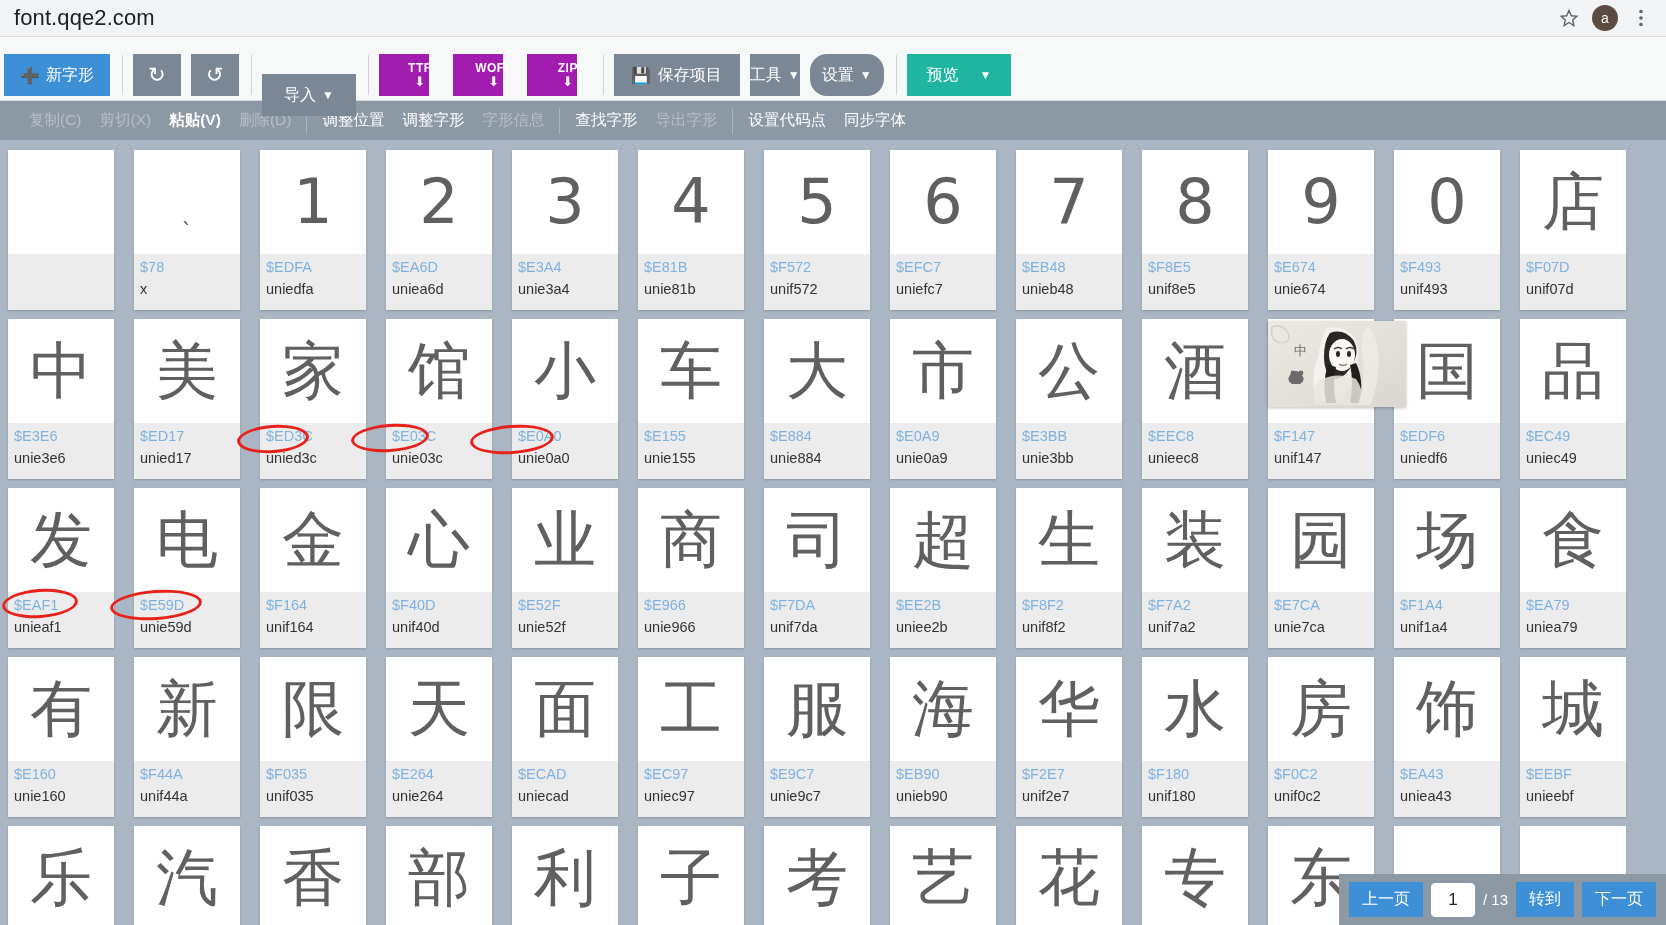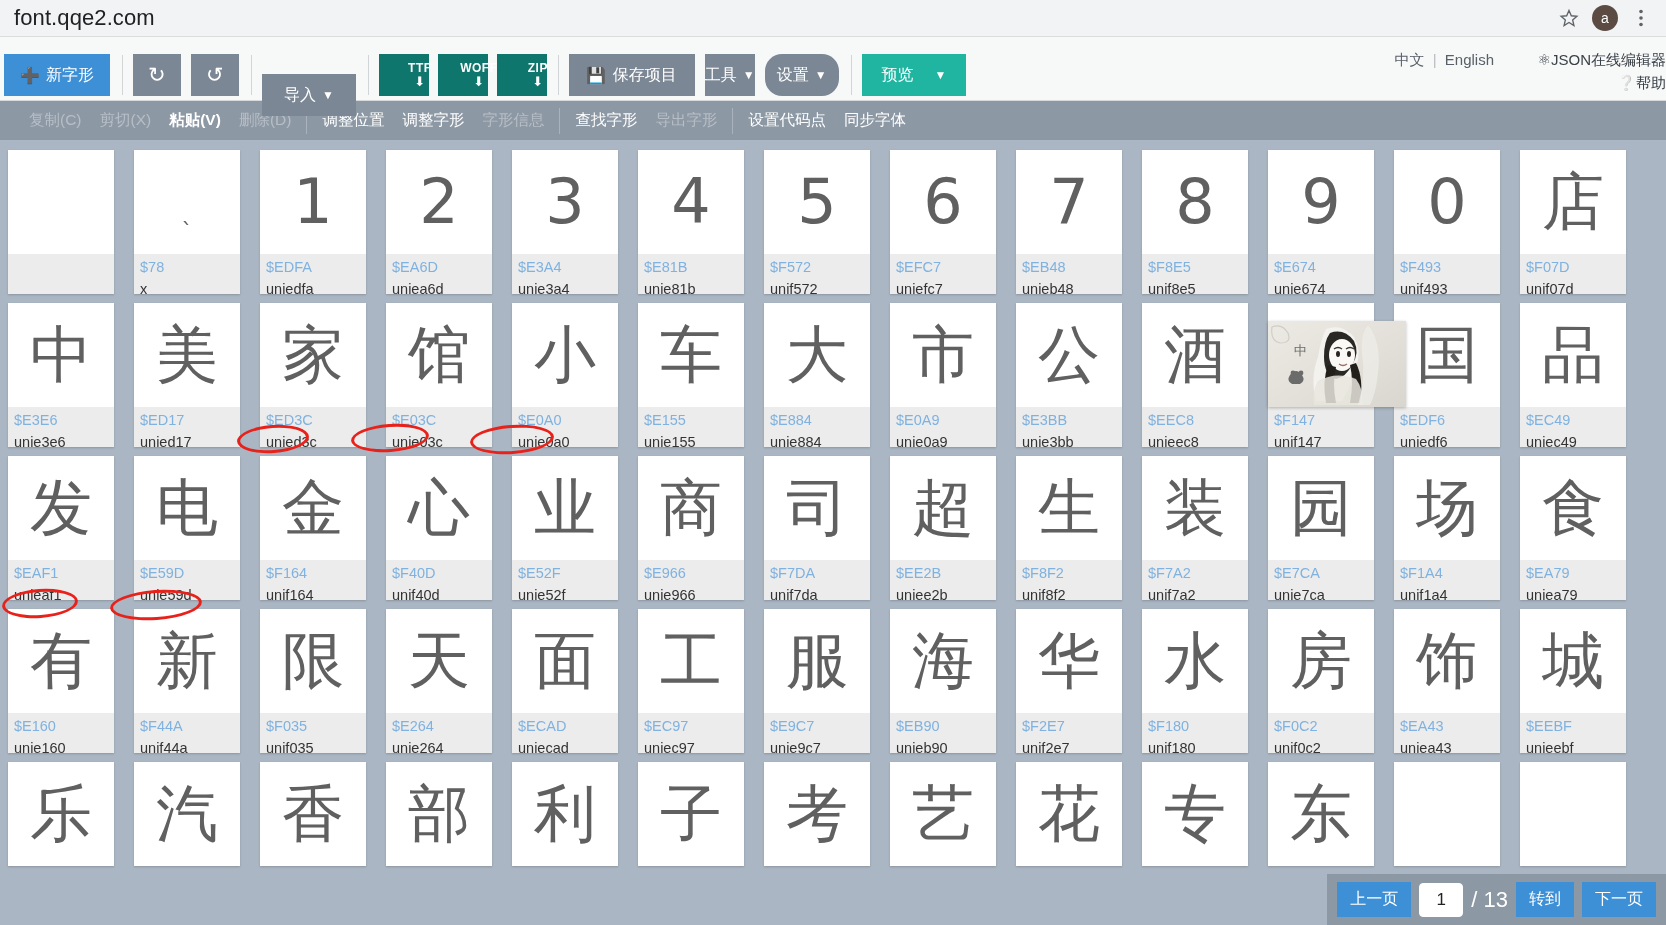--- a/index.html
+++ b/index.html
@@ -77,22 +77,22 @@
     padding: 0 14px;
     margin-right: 10px;
     cursor: pointer;
     font-family: "Liberation Sans", sans-serif;
   }
   .tb-btn.primary { background: #3d8fd6; padding: 0 16px; }
   .tb-btn.preview { background: #1fb5a0; }
   .tb-btn.icon-only { width: 48px; padding: 0; font-size: 21px; }
   .tb-sep { width: 1px; height: 40px; background: #d2d5d8; margin: 0 10px 0 2px; }
   .dl-btn {
-    background: #0f766e; color: #fff; border: none;
-    width: 50px; height: 42px; margin-right: 9px;
+    background: #a21caf; color: #fff; border: none;
+    width: 50px; height: 42px; margin-right: 24px;
     display: flex; flex-direction: column; align-items: center; justify-content: center;
     cursor: pointer; line-height: 1; padding-left: 32px;
   }
   .dl-btn .fmt { font-size: 12px; font-weight: bold; letter-spacing: .5px; }
   .dl-btn .arr { font-size: 13px; margin-top: 1px; }
   .caret { font-size: 12px; }
 
   
   #menubar {
     background: #8d98a5;
@@ -140,21 +140,21 @@
     font-size: 62px;
     color: #606060;
     font-family: "DejaVu Sans", "Liberation Sans", sans-serif;
     overflow: hidden;
     line-height: 1;
   }
   .cell .glyph.small { font-size: 22px; align-items: flex-end; padding-bottom: 12px; }
   .cell .meta {
     background: #ececec;
     padding: 2px 6px 6px 6px;
-    height: 40px;
+    height: 56px;
   }
   .cell .code { color: #7fb2e0; font-size: 14.5px; line-height: 22px; }
   .cell .name { color: #333; font-size: 14.5px; line-height: 22px; }
 
   
   .annot {
     position: absolute;
     border: 3px solid #e8211a;
     border-radius: 50%;
     pointer-events: none;
@@ -184,21 +184,21 @@
     font-size: 16px; padding: 7px 13px; cursor: pointer;
     font-family: "Liberation Sans", sans-serif;
   }
   #pg-input {
     width: 44px; height: 34px;
     border: 1px solid #fff; border-radius: 4px;
     background: #fff;
     text-align: center; font-size: 17px; color: #222;
     font-family: "Liberation Sans", sans-serif;
   }
-  #pg-total { color: #fff; font-size: 22px; }
+  #pg-total { color: #fff; font-size: 15px; }
   #watermark {
     position: absolute;
     right: 16px; bottom: 18px;
     color: rgba(255,255,255,.55);
     font-size: 19px;
     pointer-events: none;
     white-space: nowrap;
   }
 </style>
 </head>
@@ -216,35 +216,20 @@
     <svg width="4" height="18" viewBox="0 0 4 18">
       <circle cx="2" cy="2.5" r="1.8" fill="#5f6368"></circle>
       <circle cx="2" cy="9" r="1.8" fill="#5f6368"></circle>
       <circle cx="2" cy="15.5" r="1.8" fill="#5f6368"></circle>
     </svg>
   </div>
 </div>
 
 <div id="app-header">
 
-  <div id="lang-bar">
-    <div id="lang-switch">
-      <span class="active">中文</span>
-      <span class="sep">|</span>
-      <span>English</span>
-    </div>
-    <div id="link-col">
-      <a href="#">
-        <span>⚛</span><span>JSON在线编辑器</span>
-      </a>
-      <a href="#">
-        <span>❔</span><span>帮助</span>
-      </a>
-    </div>
-  </div>
 
   <div id="toolbar">
     <button class="tb-btn primary">
       <span>➕</span>
       <span>新字形</span>
     </button>
 
     <div class="tb-sep"></div>
 
     <button class="tb-btn icon-only">

